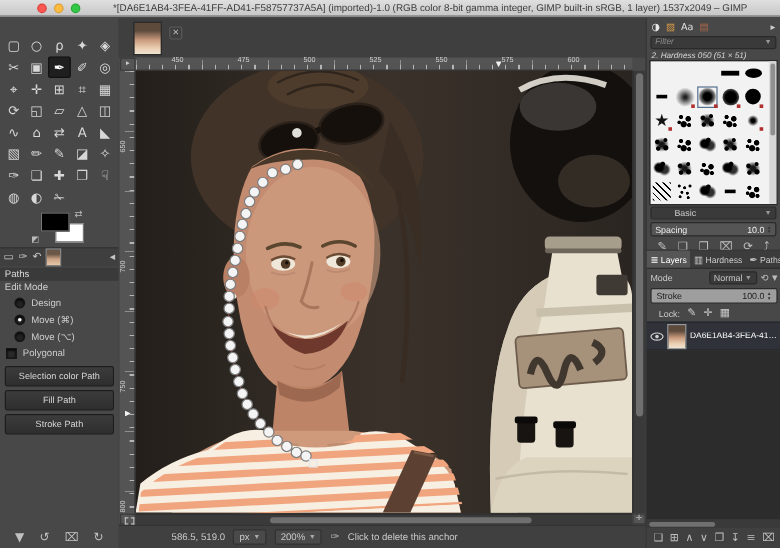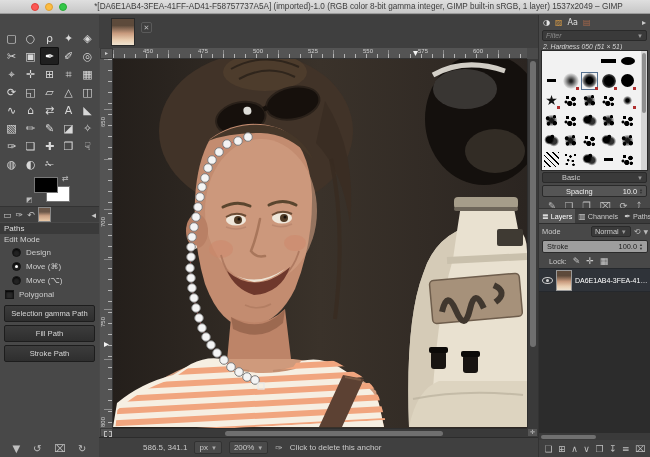--- a/index.html
+++ b/index.html
@@ -94,21 +94,21 @@
   .t-tex1 .bs{background:radial-gradient(circle at 30% 30%,#000 1.5px,transparent 2px),radial-gradient(circle at 70% 40%,#000 2px,transparent 2.6px),radial-gradient(circle at 45% 70%,#000 2.2px,transparent 3px),radial-gradient(circle at 75% 75%,#000 1.4px,transparent 2px),radial-gradient(circle at 20% 60%,#000 1.2px,transparent 1.8px);}
   .t-tex2 .bs{background:radial-gradient(circle at 50% 50%,rgba(0,0,0,.9) 2px,transparent 6px),radial-gradient(circle at 25% 35%,#000 1.5px,transparent 2.4px),radial-gradient(circle at 70% 25%,#000 1.3px,transparent 2px),radial-gradient(circle at 72% 68%,#000 1.8px,transparent 2.6px),radial-gradient(circle at 30% 72%,#000 1.5px,transparent 2.2px);}
   .t-tex3 .bs{background:radial-gradient(circle at 35% 45%,#000 3px,transparent 5px),radial-gradient(circle at 65% 55%,rgba(0,0,0,.8) 3px,transparent 5.4px),radial-gradient(circle at 55% 25%,#000 1.6px,transparent 2.4px);}
   .t-pepper .bs{background:radial-gradient(circle at 20% 20%,#000 1px,transparent 1.5px),radial-gradient(circle at 50% 30%,#000 1px,transparent 1.5px),radial-gradient(circle at 80% 20%,#000 1px,transparent 1.5px),radial-gradient(circle at 35% 55%,#000 1px,transparent 1.5px),radial-gradient(circle at 65% 60%,#000 1px,transparent 1.5px),radial-gradient(circle at 25% 80%,#000 1px,transparent 1.5px),radial-gradient(circle at 70% 85%,#000 1px,transparent 1.5px);}
   .t-lines .bs{background:repeating-linear-gradient(45deg,#000 0 1px,transparent 1px 4px);}
   .bscrollv{position:absolute;right:0;top:0;width:6px;height:100%;background:#d6d6d6;}
   .bscrollv div{position:absolute;left:1px;right:1px;top:2px;height:60px;background:#8f8f8f;border-radius:2px;}
   .tagrow{display:flex;align-items:center;margin:2px 3px 0;background:#3a3a3a;border:1px solid #2a2a2a;border-radius:2px;height:11px;padding:0 3px;font-size:7.4px;}
   .tagrow .lbl{flex:1;margin-left:16px;}
   .spacingrow{display:flex;align-items:center;margin:2px 3px 0;background:#555;border:1px solid #2a2a2a;border-radius:2px;height:12px;padding:0 3px;font-size:7.4px;color:#eee;}
-  .spacingrow .lbl{flex:1;margin-left:20px;}
+  .spacingrow .lbl{flex:1;}
   .bfooter{display:flex;justify-content:space-evenly;align-items:center;height:15px;margin-top:1px;}
   .bfooter .ic{font-size:9.5px;color:#c0c0c0;cursor:pointer;font-family:"DejaVu Sans",sans-serif;}
   .layers{position:absolute;left:0;top:193px;bottom:0;width:112px;border-top:1px solid #333;display:flex;flex-direction:column;}
   .ltabs{display:flex;align-items:center;height:15px;background:#3c3c3c;border-bottom:1px solid #2d2d2d;font-size:7.2px;}
   .ltab{display:flex;align-items:center;gap:2px;padding:1px 3px;height:100%;cursor:pointer;color:#c9c9c9;}
   .ltab.active{background:#565656;color:#fff;}
   .ltab .ic{font-size:8px;font-family:"DejaVu Sans",sans-serif;}
   .moderow{display:flex;align-items:center;gap:3px;height:15px;padding:0 3px;font-size:7.4px;}
   .modedd{margin-left:auto;display:flex;align-items:center;gap:2px;background:#3a3a3a;border:1px solid #2a2a2a;border-radius:2px;padding:0 3px;height:11px;cursor:pointer;}
   .modeicons{font-size:8px;color:#bbb;cursor:pointer;font-family:"DejaVu Sans",sans-serif;}
@@ -210,21 +210,21 @@
           <div class="radio">
             <span class="rdot"></span>
             <span>Move (⌥)</span>
           </div>
         </div>
       <div class="chk">
         <span class="cbox"></span>
         <span>Polygonal</span>
       </div>
       <div id="tobuttons">
-          <button class="tobtn">Selection gamma Path</button>
+          <button class="tobtn">Selection color Path</button>
           <button class="tobtn">Fill Path</button>
           <button class="tobtn">Stroke Path</button>
         </div>
     </div>
     <div class="lfooter" id="lfooter">
         <span class="ic">▼</span>
         <span class="ic">↺</span>
         <span class="ic">⌧</span>
         <span class="ic">↻</span>
       </div>
@@ -388,21 +388,21 @@
           <div class="vthumb"></div>
         </div>
       <div class="qmask"></div>
       <div class="hscroll">
           <div class="hthumb"></div>
         </div>
       <div class="corner-br">✛</div>
     </div>
 
     <div class="statusbar">
-      <span>586.5, 341.1</span>
+      <span>586.5, 519.0</span>
       <span class="dd">
           <span>px</span>
           <span class="ch">▼</span>
         </span>
       <span class="dd">
           <span>200%</span>
           <span class="ch">▼</span>
         </span>
       <span class="hinticon">✑</span>
       <span>Click to delete this anchor</span>
@@ -545,21 +545,21 @@
     </div>
 
     <div class="layers">
       <div class="ltabs" id="ltabs">
           <span class="ltab active">
             <span class="ic">≣</span>
             <span>Layers</span>
           </span>
           <span class="ltab">
             <span class="ic">▥</span>
-            <span>Channels</span>
+            <span>Hardness</span>
           </span>
           <span class="ltab">
             <span class="ic">✒</span>
             <span>Paths</span>
           </span>
         </div>
       <div class="moderow">
         <span>Mode</span>
         <span class="modedd">
             <span>Normal</span>

